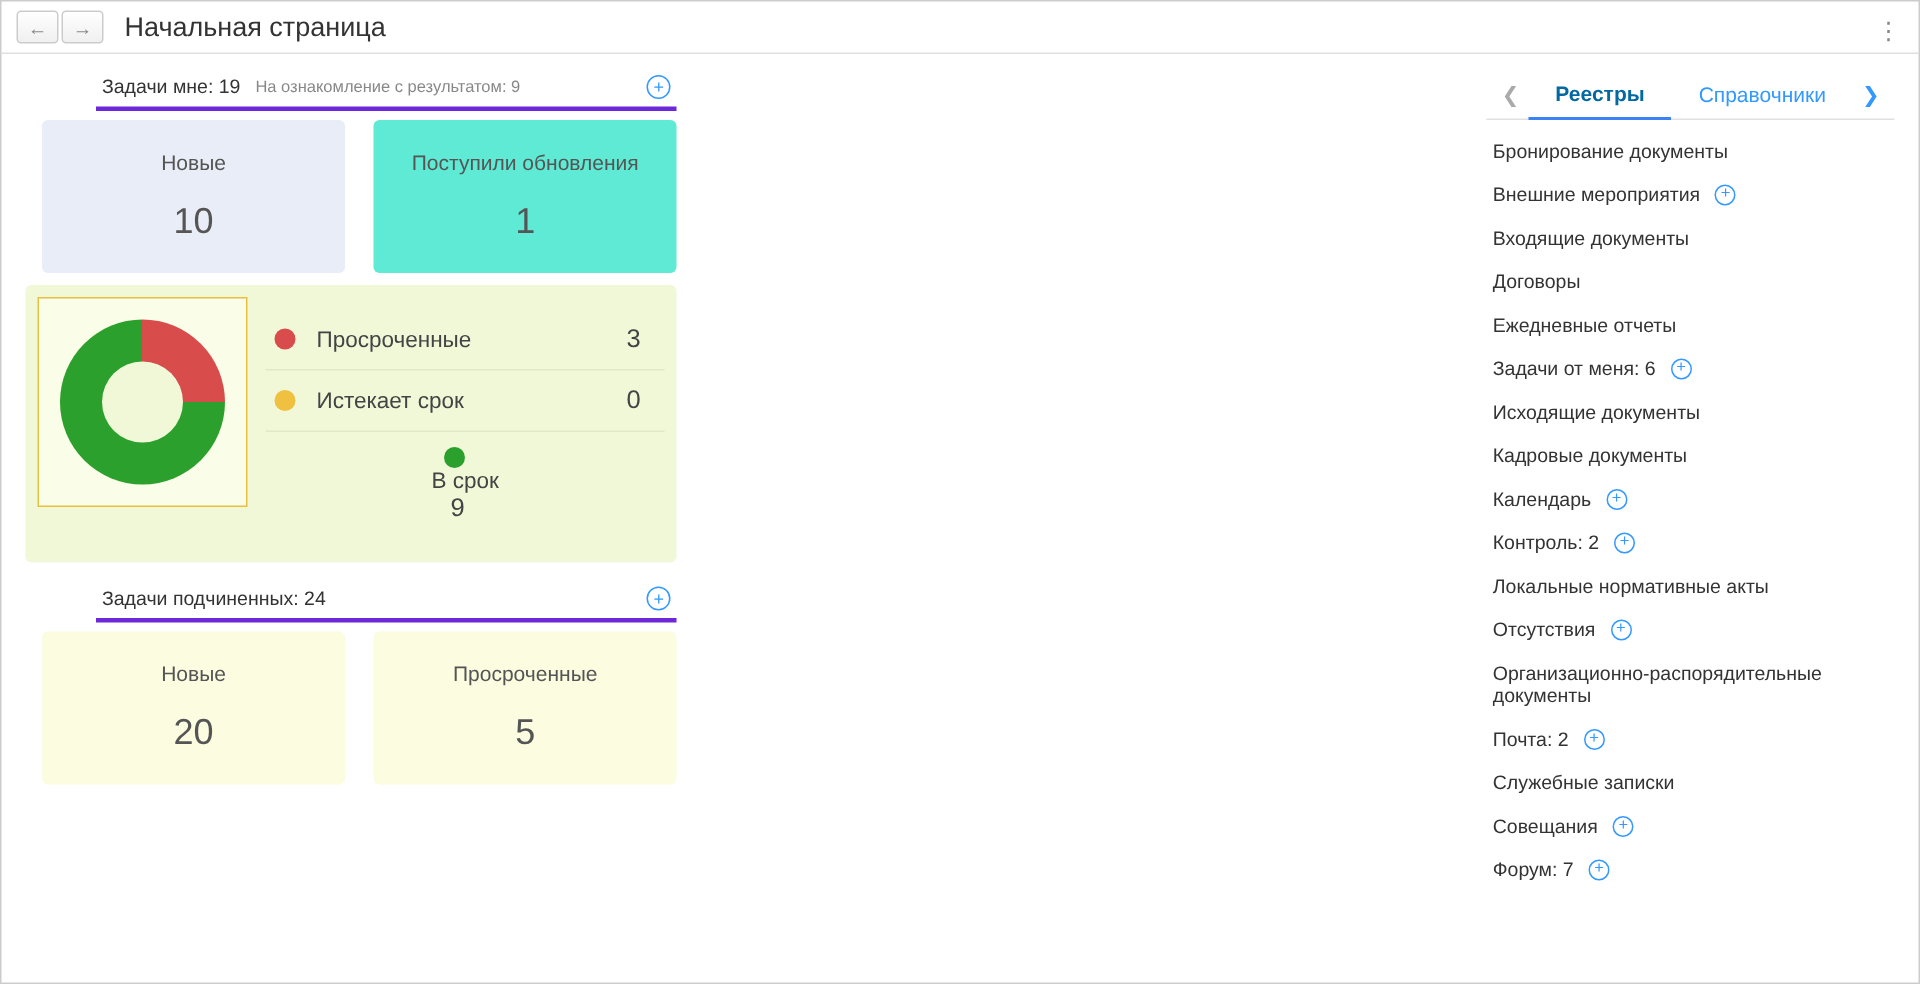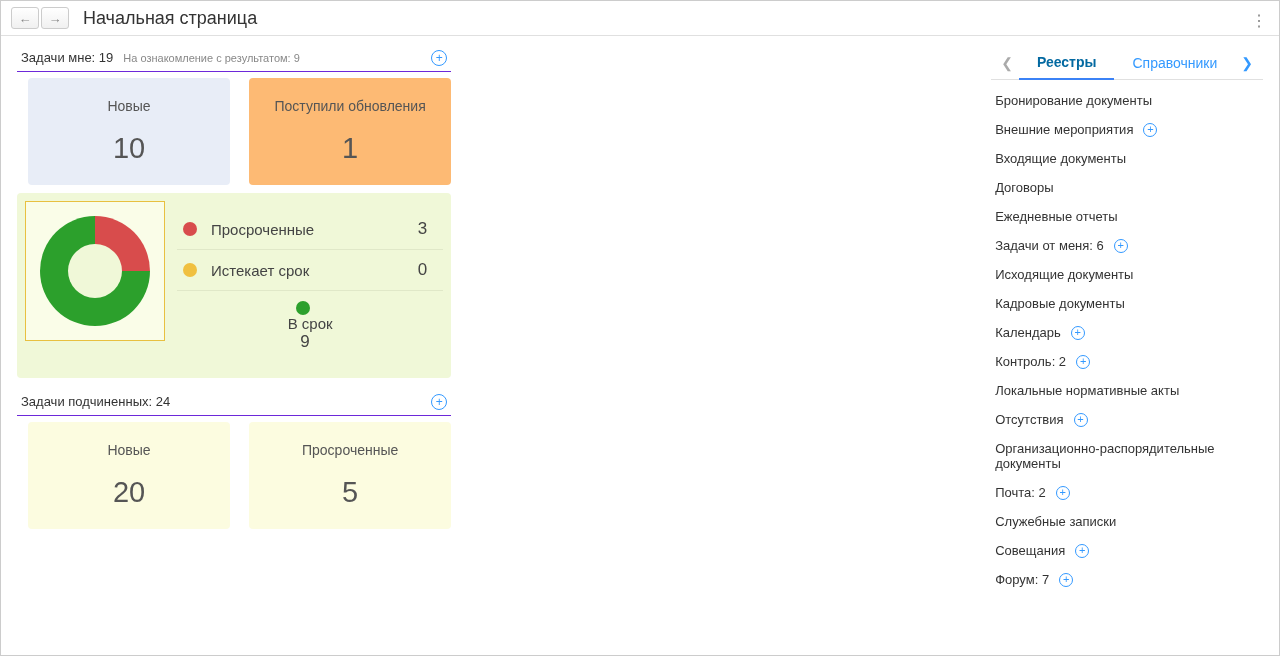--- a/index.html
+++ b/index.html
@@ -5,32 +5,32 @@
 * { box-sizing: border-box; margin: 0; padding: 0; }
 body { font-family: Arial, sans-serif; font-size: 13px; color: #333; background: #fff; }
 .app { border: 1px solid #ccc; width: 1280px; height: 656px; position: relative; }
 .header { display: flex; align-items: center; padding: 6px 10px; border-bottom: 1px solid #e0e0e0; }
 .nav-btn { width: 28px; height: 22px; border: 1px solid #ccc; background: linear-gradient(#fff,#f0f0f0); border-radius: 3px; margin-right: 2px; display: flex; align-items: center; justify-content: center; cursor: pointer; color: #888; }
 .page-title { font-size: 18px; margin-left: 12px; color: #333; }
 .menu-dots { position: absolute; right: 12px; top: 10px; cursor: pointer; color: #888; font-size: 16px; }
 .content { display: flex; padding: 10px 16px; gap: 20px; height: calc(100% - 40px); }
 .left-col { width: 440px; }
 .right-col { flex: 1; }
-.section-header { display: flex; align-items: center; padding: 4px 0 6px 4px; border-bottom: 1px solid #6d28d9; margin-bottom: 6px; position: relative; }
+.section-header { display: flex; align-items: center; padding: 4px 0 6px 4px; border-bottom: 3px solid #6d28d9; margin-bottom: 6px; position: relative; margin-left: 47px; }
 .section-title { font-size: 13px; color: #333; }
 .section-sub { font-size: 11px; color: #888; margin-left: 10px; }
 .plus-icon { position: absolute; right: 4px; width: 16px; height: 16px; border: 1px solid #3399ff; border-radius: 50%; display: flex; align-items: center; justify-content: center; color: #3399ff; font-size: 12px; cursor: pointer; line-height: 1; }
 .plus-icon::before { content: "+"; }
 .cards-row { display: flex; gap: 8px; margin-bottom: 8px; }
 .card { flex: 1; border-radius: 4px; padding: 20px 10px; text-align: center; margin-left: 11px; }
 .card-blue { background: #e8edf7; }
-.card-yellow { background: #fdba74; }
+.card-yellow { background: #5eead4; }
 .card-lightyellow { background: #fcfce0; }
 .card-label { font-size: 14px; color: #555; margin-bottom: 18px; }
-.card-value { font-size: 29px; color: #555; }
+.card-value { font-size: 24px; color: #555; }
 .donut-row { display: flex; background: #f0f8d8; border-radius: 4px; padding: 8px; gap: 12px; margin-bottom: 12px; }
 .donut-box { width: 140px; height: 140px; border: 1px solid #e8c040; background: #fafde8; display: flex; align-items: center; justify-content: center; }
 .donut { width: 110px; height: 110px; border-radius: 50%; background: conic-gradient(#d84c4c 0deg 90deg, #2ca02c 90deg 360deg); position: relative; }
 .donut::after { content: ""; position: absolute; top: 28px; left: 28px; width: 54px; height: 54px; border-radius: 50%; background: #f0f8d8; }
 .legend { flex: 1; padding: 8px 0; }
 .legend-row { display: flex; align-items: center; padding: 10px 6px; border-bottom: 1px solid #e0e8c8; }
 .legend-row:last-child { border-bottom: none; flex-direction: column; }
 .dot { width: 14px; height: 14px; border-radius: 50%; margin-right: 14px; flex-shrink: 0; }
 .dot-red { background: #d84c4c; }
 .dot-yellow { background: #f0c040; }

